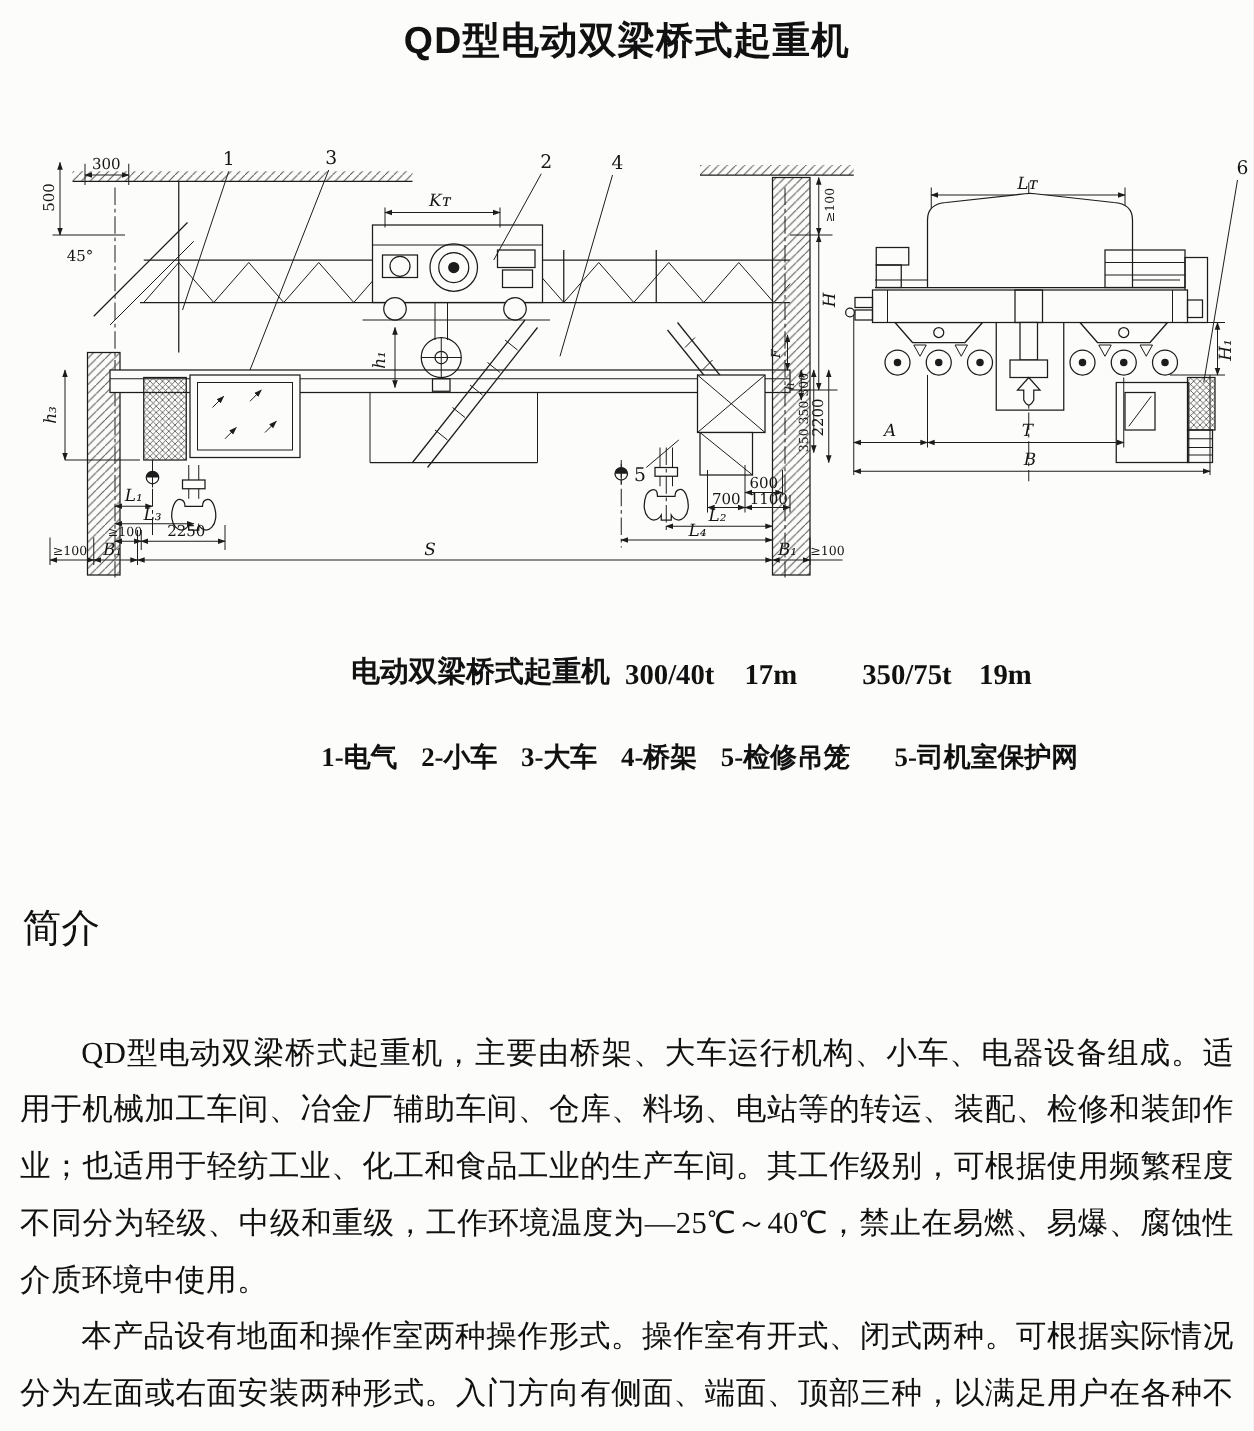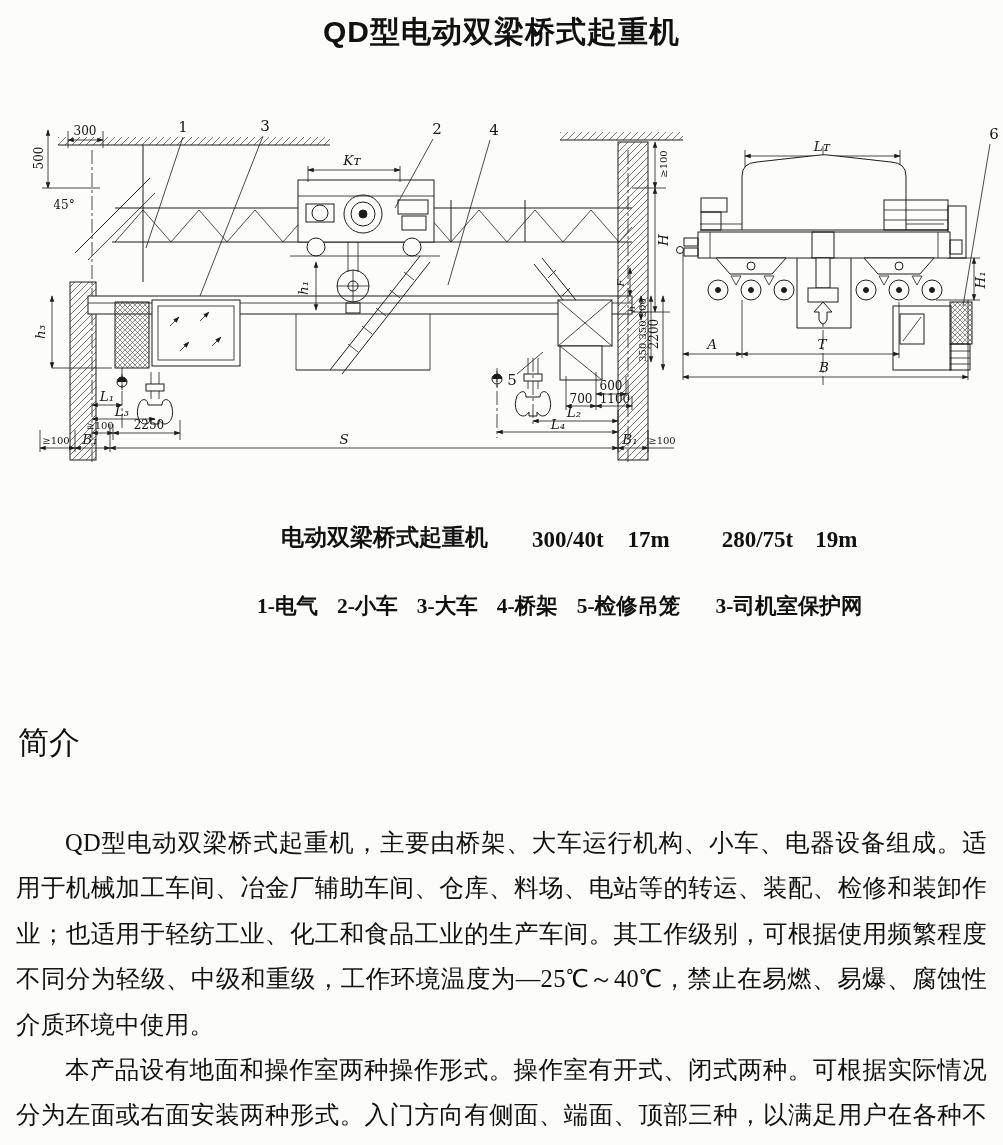--- a/index.html
+++ b/index.html
@@ -5,21 +5,21 @@
   html,body{margin:0;padding:0;background:#e8e8e6;}
   .page{position:relative;width:1003px;height:1145px;background:#fcfcfa;color:#111;
         font-family:"Liberation Serif",serif;overflow:hidden;margin:0 auto;}
   .title{position:absolute;top:12px;left:0;width:1003px;box-sizing:border-box;
          text-align:center;font-family:"Liberation Sans",sans-serif;font-weight:bold;
          font-size:30px;letter-spacing:1px;}
   .drawing{position:absolute;top:0;left:0;}
   .caption{position:absolute;top:522px;left:281px;display:flex;align-items:flex-end;font-weight:bold;}
   .caption .cn{font-size:23px;}
   .caption .num{font-size:23px;}
-  .g28{margin-left:44px}.g24{margin-left:24px}.g52{margin-left:52px}.g22{margin-left:22px}
+  .g28{margin-left:12px}.g24{margin-left:24px}.g52{margin-left:52px}.g22{margin-left:22px}
   .legend{position:absolute;top:591px;left:257px;display:flex;font-weight:bold;font-size:21.5px;}
   .legend span{margin-right:19px;text-align:center;}
   .legend .item6{margin-left:16px;}
   .section-heading{position:absolute;top:722px;left:18px;font-family:"Liberation Sans",sans-serif;
                    font-weight:normal;font-size:31px;}
   .bodytext{position:absolute;top:820px;left:16px;width:971px;}
   .bodytext p{margin:0;font-size:24.5px;line-height:45.4px;text-align:justify;
               text-indent:2em;letter-spacing:0.3px;}
   
   svg .lbl{fill:#151515;stroke:none;font-family:"DejaVu Serif",serif;font-size:12px;text-anchor:middle;}
@@ -357,31 +357,31 @@
         <line x1="683" y1="377" x2="968" y2="377" marker-start="url(#arr)" marker-end="url(#arr)" class="thin"></line>
         <text class="lbl it" x="824" y="372">B</text>
       </g>
     </g>
   </svg>
 
   <div class="caption">
     <span class="cn">电动双梁桥式起重机</span>
     <span class="num g28">300/40t</span>
     <span class="num g24">17m</span>
-    <span class="num g52">280/75t</span>
+    <span class="num g52">350/75t</span>
     <span class="num g22">19m</span>
   </div>
 
   <div class="legend">
     <span>1-电气</span>
     <span>2-小车</span>
     <span>3-大车</span>
     <span>4-桥架</span>
     <span>5-检修吊笼</span>
-    <span class="item6">3-司机室保护网</span>
+    <span class="item6">5-司机室保护网</span>
   </div>
 
   <div class="section-heading">简介</div>
   <div class="bodytext">
     <p>QD型电动双梁桥式起重机，主要由桥架、大车运行机构、小车、电器设备组成。适用于机械加工车间、冶金厂辅助车间、仓库、料场、电站等的转运、装配、检修和装卸作业；也适用于轻纺工业、化工和食品工业的生产车间。其工作级别，可根据使用频繁程度不同分为轻级、中级和重级，工作环境温度为—25℃～40℃，禁止在易燃、易爆、腐蚀性介质环境中使用。</p>
     <p>本产品设有地面和操作室两种操作形式。操作室有开式、闭式两种。可根据实际情况分为左面或右面安装两种形式。入门方向有侧面、端面、顶部三种，以满足用户在各种不同需要的情况下进行选择。</p>
   </div>
 
 </div>
 

